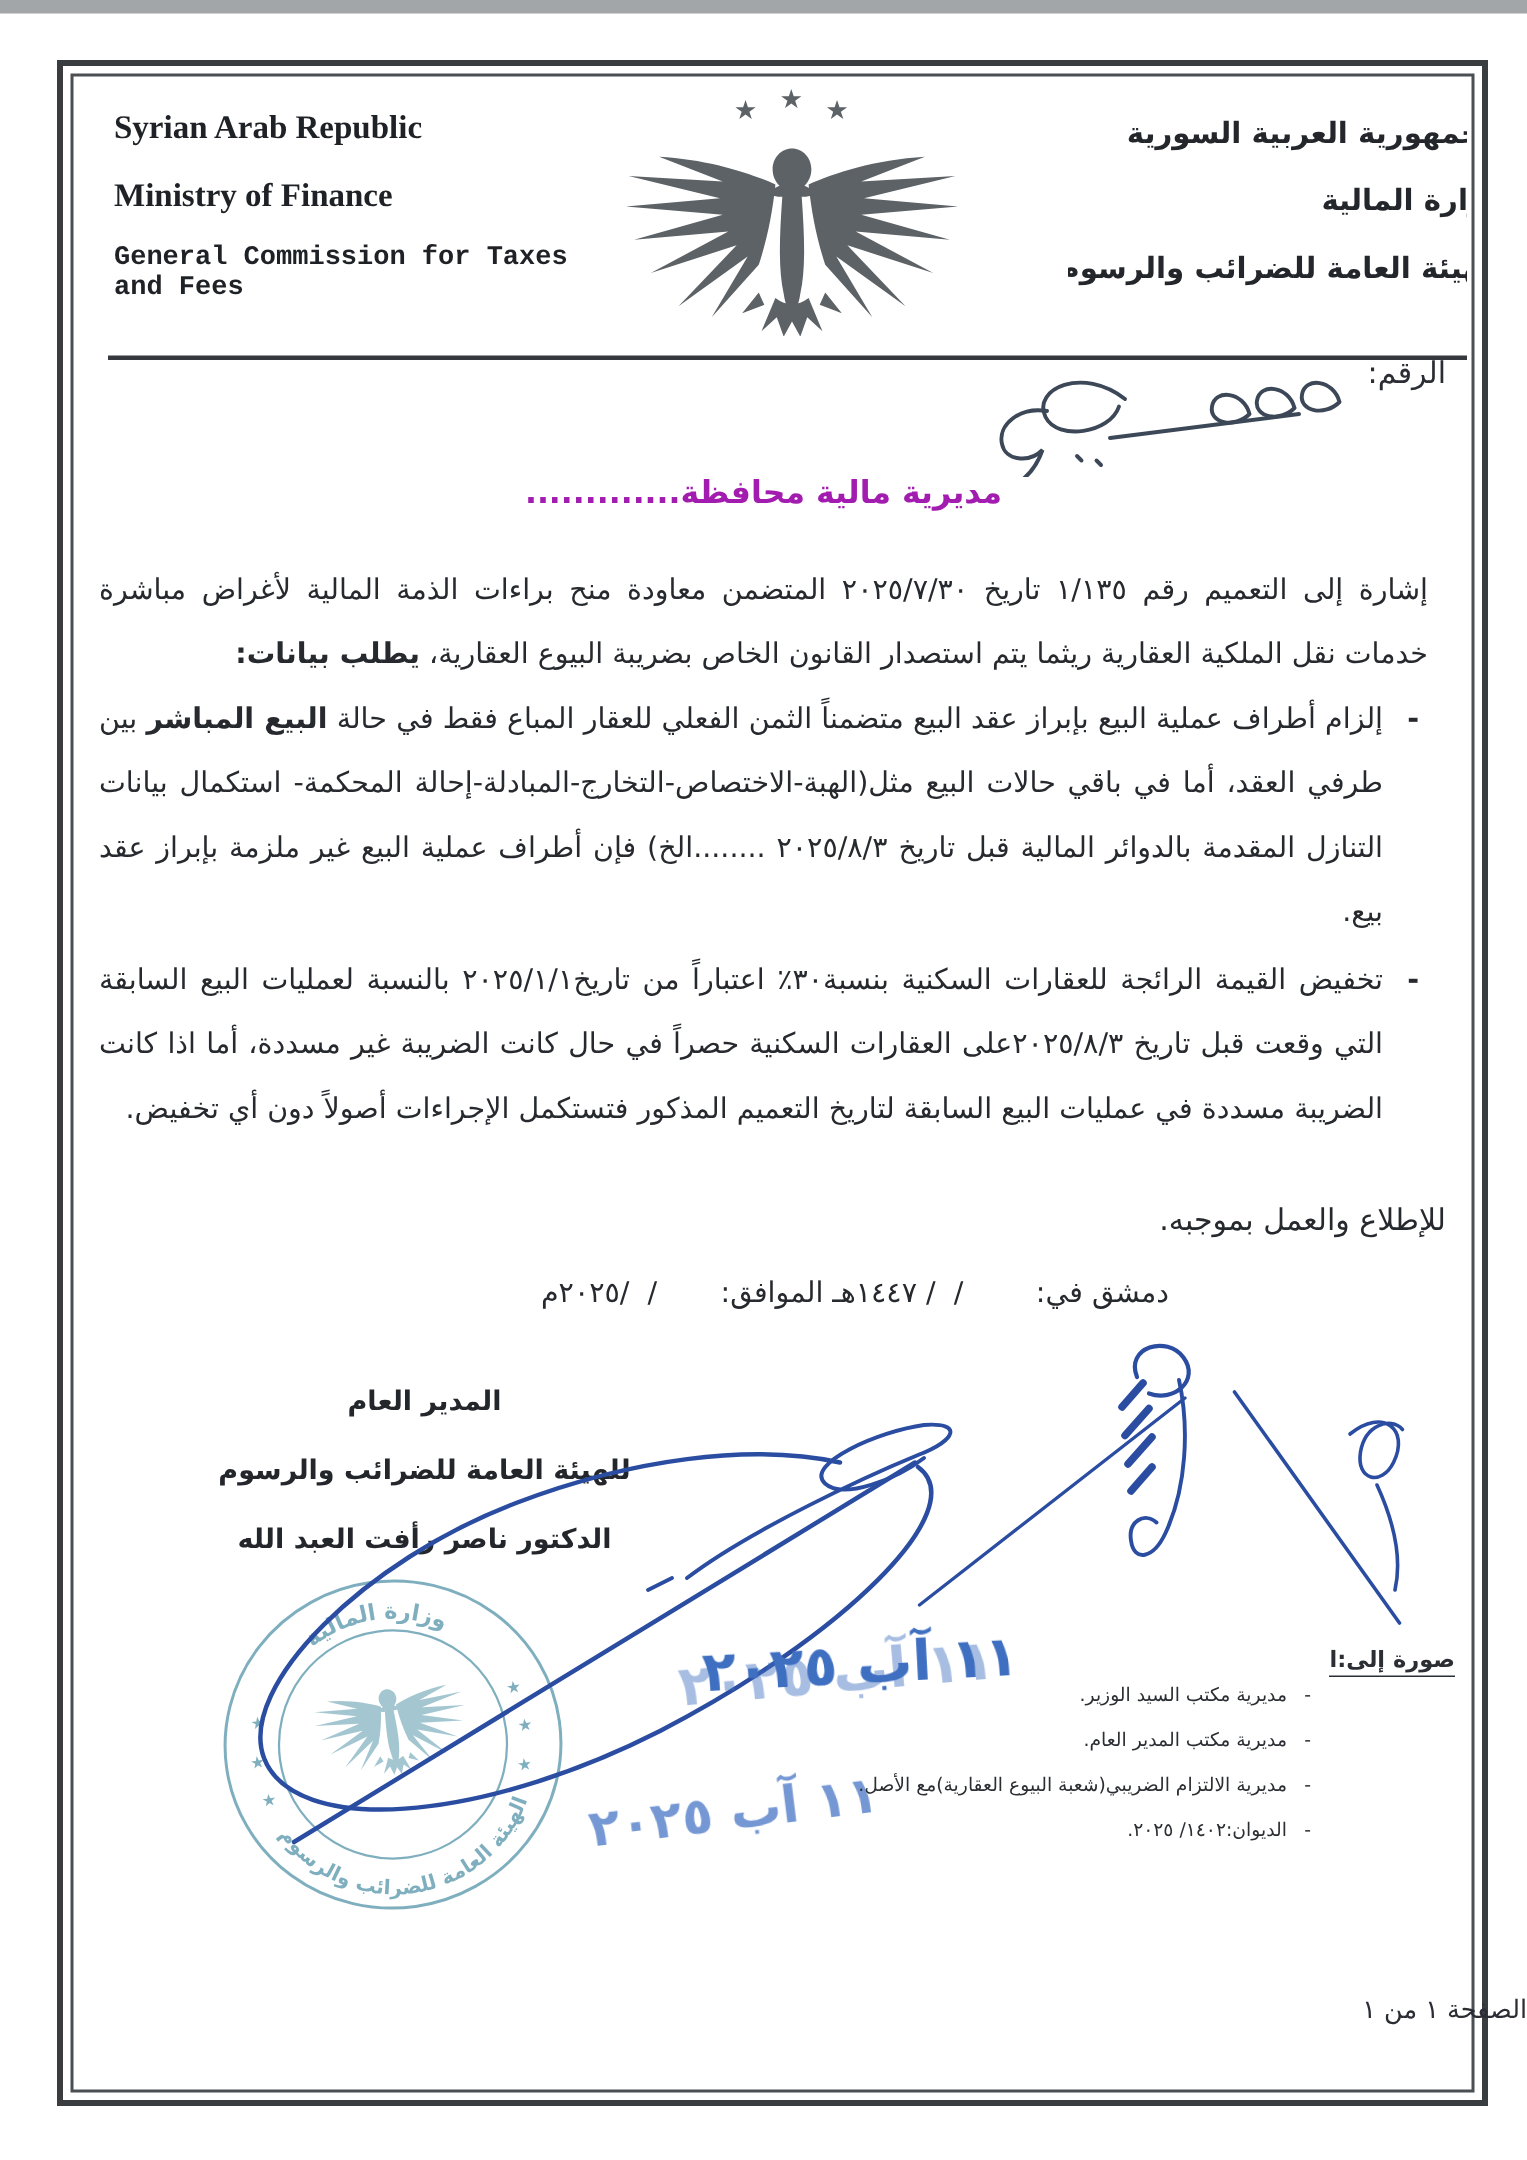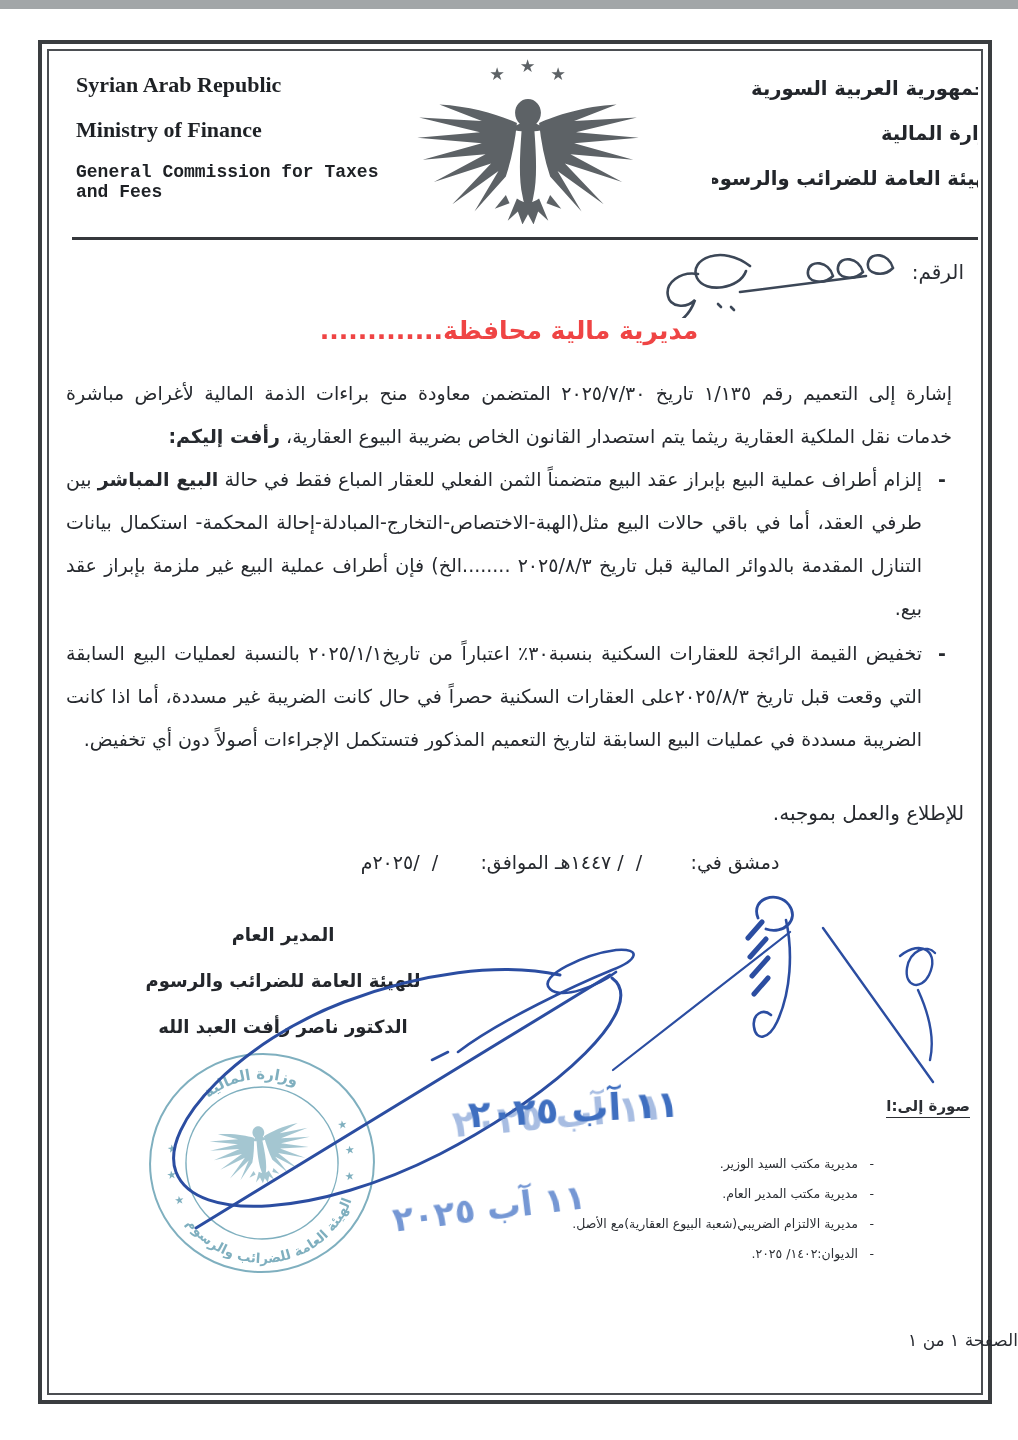--- a/index.html
+++ b/index.html
@@ -15,25 +15,25 @@
           font-family:"Liberation Serif","DejaVu Serif",serif;font-weight:bold;color:#1e2125;}
   .hdr-en .l1,.hdr-en .l2{font-size:22px;margin-bottom:19px;}
   .hdr-en .l3{font-size:18px;font-family:Liberation Mono, monospace;}
   .emblem{position:absolute;left:408px;top:56px;width:240px;height:168px;}
   .hdr-ar-clip{position:absolute;top:66px;left:712px;width:266px;height:140px;overflow:hidden;}
   .hdr-ar{position:relative;right:-24px;direction:rtl;text-align:right;
           font-weight:bold;font-size:19.5px;line-height:45px;color:#23262b;white-space:nowrap;}
 
   .hrule{position:absolute;left:72px;top:237px;width:906px;height:3px;background:#35383c;}
 
-  .ref-line{position:absolute;right:66px;top:260px;direction:rtl;font-size:20px;color:#2a2d33;}
+  .ref-line{position:absolute;right:66px;top:236px;direction:rtl;font-size:20px;color:#2a2d33;}
   .ref-ink{position:absolute;left:600px;top:218px;width:330px;height:100px;}
 
   .title{position:absolute;left:0;top:316px;width:1018px;text-align:center;direction:rtl;
-         font-weight:bold;font-size:25px;color:#ef4444;}
+         font-weight:bold;font-size:21px;color:#a21caf;}
 
   .body-text{direction:rtl;text-align:justify;font-size:19px;line-height:43px;color:#26292e;}
   .p-intro{position:absolute;left:66px;top:372px;width:886px;}
   .bullet{position:absolute;left:66px;width:886px;padding-right:30px;box-sizing:border-box;}
   .bullet .dash{position:absolute;right:6px;top:0;font-weight:bold;}
   .b1{top:458px;}
   .b2{top:632px;}
   .closing{position:absolute;right:66px;top:801px;direction:rtl;font-weight:normal;font-size:20px;}
   .dateline{position:absolute;left:250px;top:851px;width:640px;direction:rtl;text-align:center;
             font-size:19px;white-space:pre;}
@@ -46,21 +46,21 @@
   .stamp{position:absolute;left:142px;top:1044px;width:240px;height:238px;opacity:.85;}
 
   .datestamp{position:absolute;direction:rtl;font-weight:bold;color:#3f6fc0;
              letter-spacing:3px;filter:blur(.4px);white-space:nowrap;}
   .ds1{left:468px;top:1088px;font-size:37px;transform:rotate(-3deg);}
   .ds1g{left:452px;top:1094px;font-size:37px;transform:rotate(-5deg);opacity:.45;}
   .ds2{left:392px;top:1188px;font-size:34px;transform:rotate(-7deg);color:#5d86cd;opacity:.85;}
 
   .cc{position:absolute;right:60px;top:1096px;width:330px;direction:rtl;color:#2b2e33;}
   .cc-head{display:inline-block;font-weight:bold;font-size:15px;border-bottom:1.5px solid #2b2e33;
-           padding-bottom:2px;margin-bottom:38px;}
+           padding-bottom:2px;margin-bottom:4px;}
   .cc-item{position:relative;padding-right:112px;text-align:right;font-size:12.5px;
            line-height:16px;margin-bottom:14px;white-space:nowrap;}
   .cc-item .dash{position:absolute;right:96px;top:0;}
 
   .footer{position:absolute;left:0;top:1330px;width:1018px;text-align:right;direction:rtl;
           font-size:17px;color:#2a2d33;}
 </style>
 </head>
 <body>
 
@@ -118,21 +118,21 @@
       <path d="M140,74 L266,58"></path>
       <path d="M150,48 c-28,-22 -62,-7 -53,12 c8,16 43,11 49,-7"></path>
       <path d="M98,56 c-18,-3 -33,9 -30,22 c2,11 18,13 27,4 c-7,20 -25,31 -38,24"></path>
       <path d="M118,86 l3,3"></path>
       <path d="M131,89 l3,3"></path>
     </g>
   </svg>
 
   <div class="title">مديرية مالية محافظة.............</div>
 
-  <div class="p-intro body-text"><span>إشارة إلى التعميم رقم ١/١٣٥ تاريخ ٢٠٢٥/٧/٣٠ المتضمن معاودة منح براءات الذمة المالية لأغراض مباشرة خدمات نقل الملكية العقارية ريثما يتم استصدار القانون الخاص بضريبة البيوع العقارية، </span><b>رأفت إليكم:</b></div>
+  <div class="p-intro body-text"><span>إشارة إلى التعميم رقم ١/١٣٥ تاريخ ٢٠٢٥/٧/٣٠ المتضمن معاودة منح براءات الذمة المالية لأغراض مباشرة خدمات نقل الملكية العقارية ريثما يتم استصدار القانون الخاص بضريبة البيوع العقارية، </span><b>يطلب بيانات:</b></div>
 
   <div class="bullet b1 body-text">
     <span class="dash">-</span>
     <span>إلزام أطراف عملية البيع بإبراز عقد البيع متضمناً الثمن الفعلي للعقار المباع فقط في حالة </span><b>البيع المباشر</b><span> بين طرفي العقد، أما في باقي حالات البيع مثل(الهبة-الاختصاص-التخارج-المبادلة-إحالة المحكمة- استكمال بيانات التنازل المقدمة بالدوائر المالية قبل تاريخ ٢٠٢٥/٨/٣ ........الخ) فإن أطراف عملية البيع غير ملزمة بإبراز عقد بيع.</span>
   </div>
 
   <div class="bullet b2 body-text">
     <span class="dash">-</span>
     <span>تخفيض القيمة الرائجة للعقارات السكنية بنسبة٣٠٪ اعتباراً من تاريخ٢٠٢٥/١/١ بالنسبة لعمليات البيع السابقة التي وقعت قبل تاريخ ٢٠٢٥/٨/٣على العقارات السكنية حصراً في حال كانت الضريبة غير مسددة، أما اذا كانت الضريبة مسددة في عمليات البيع السابقة لتاريخ التعميم المذكور فتستكمل الإجراءات أصولاً دون أي تخفيض.</span>
   </div>

